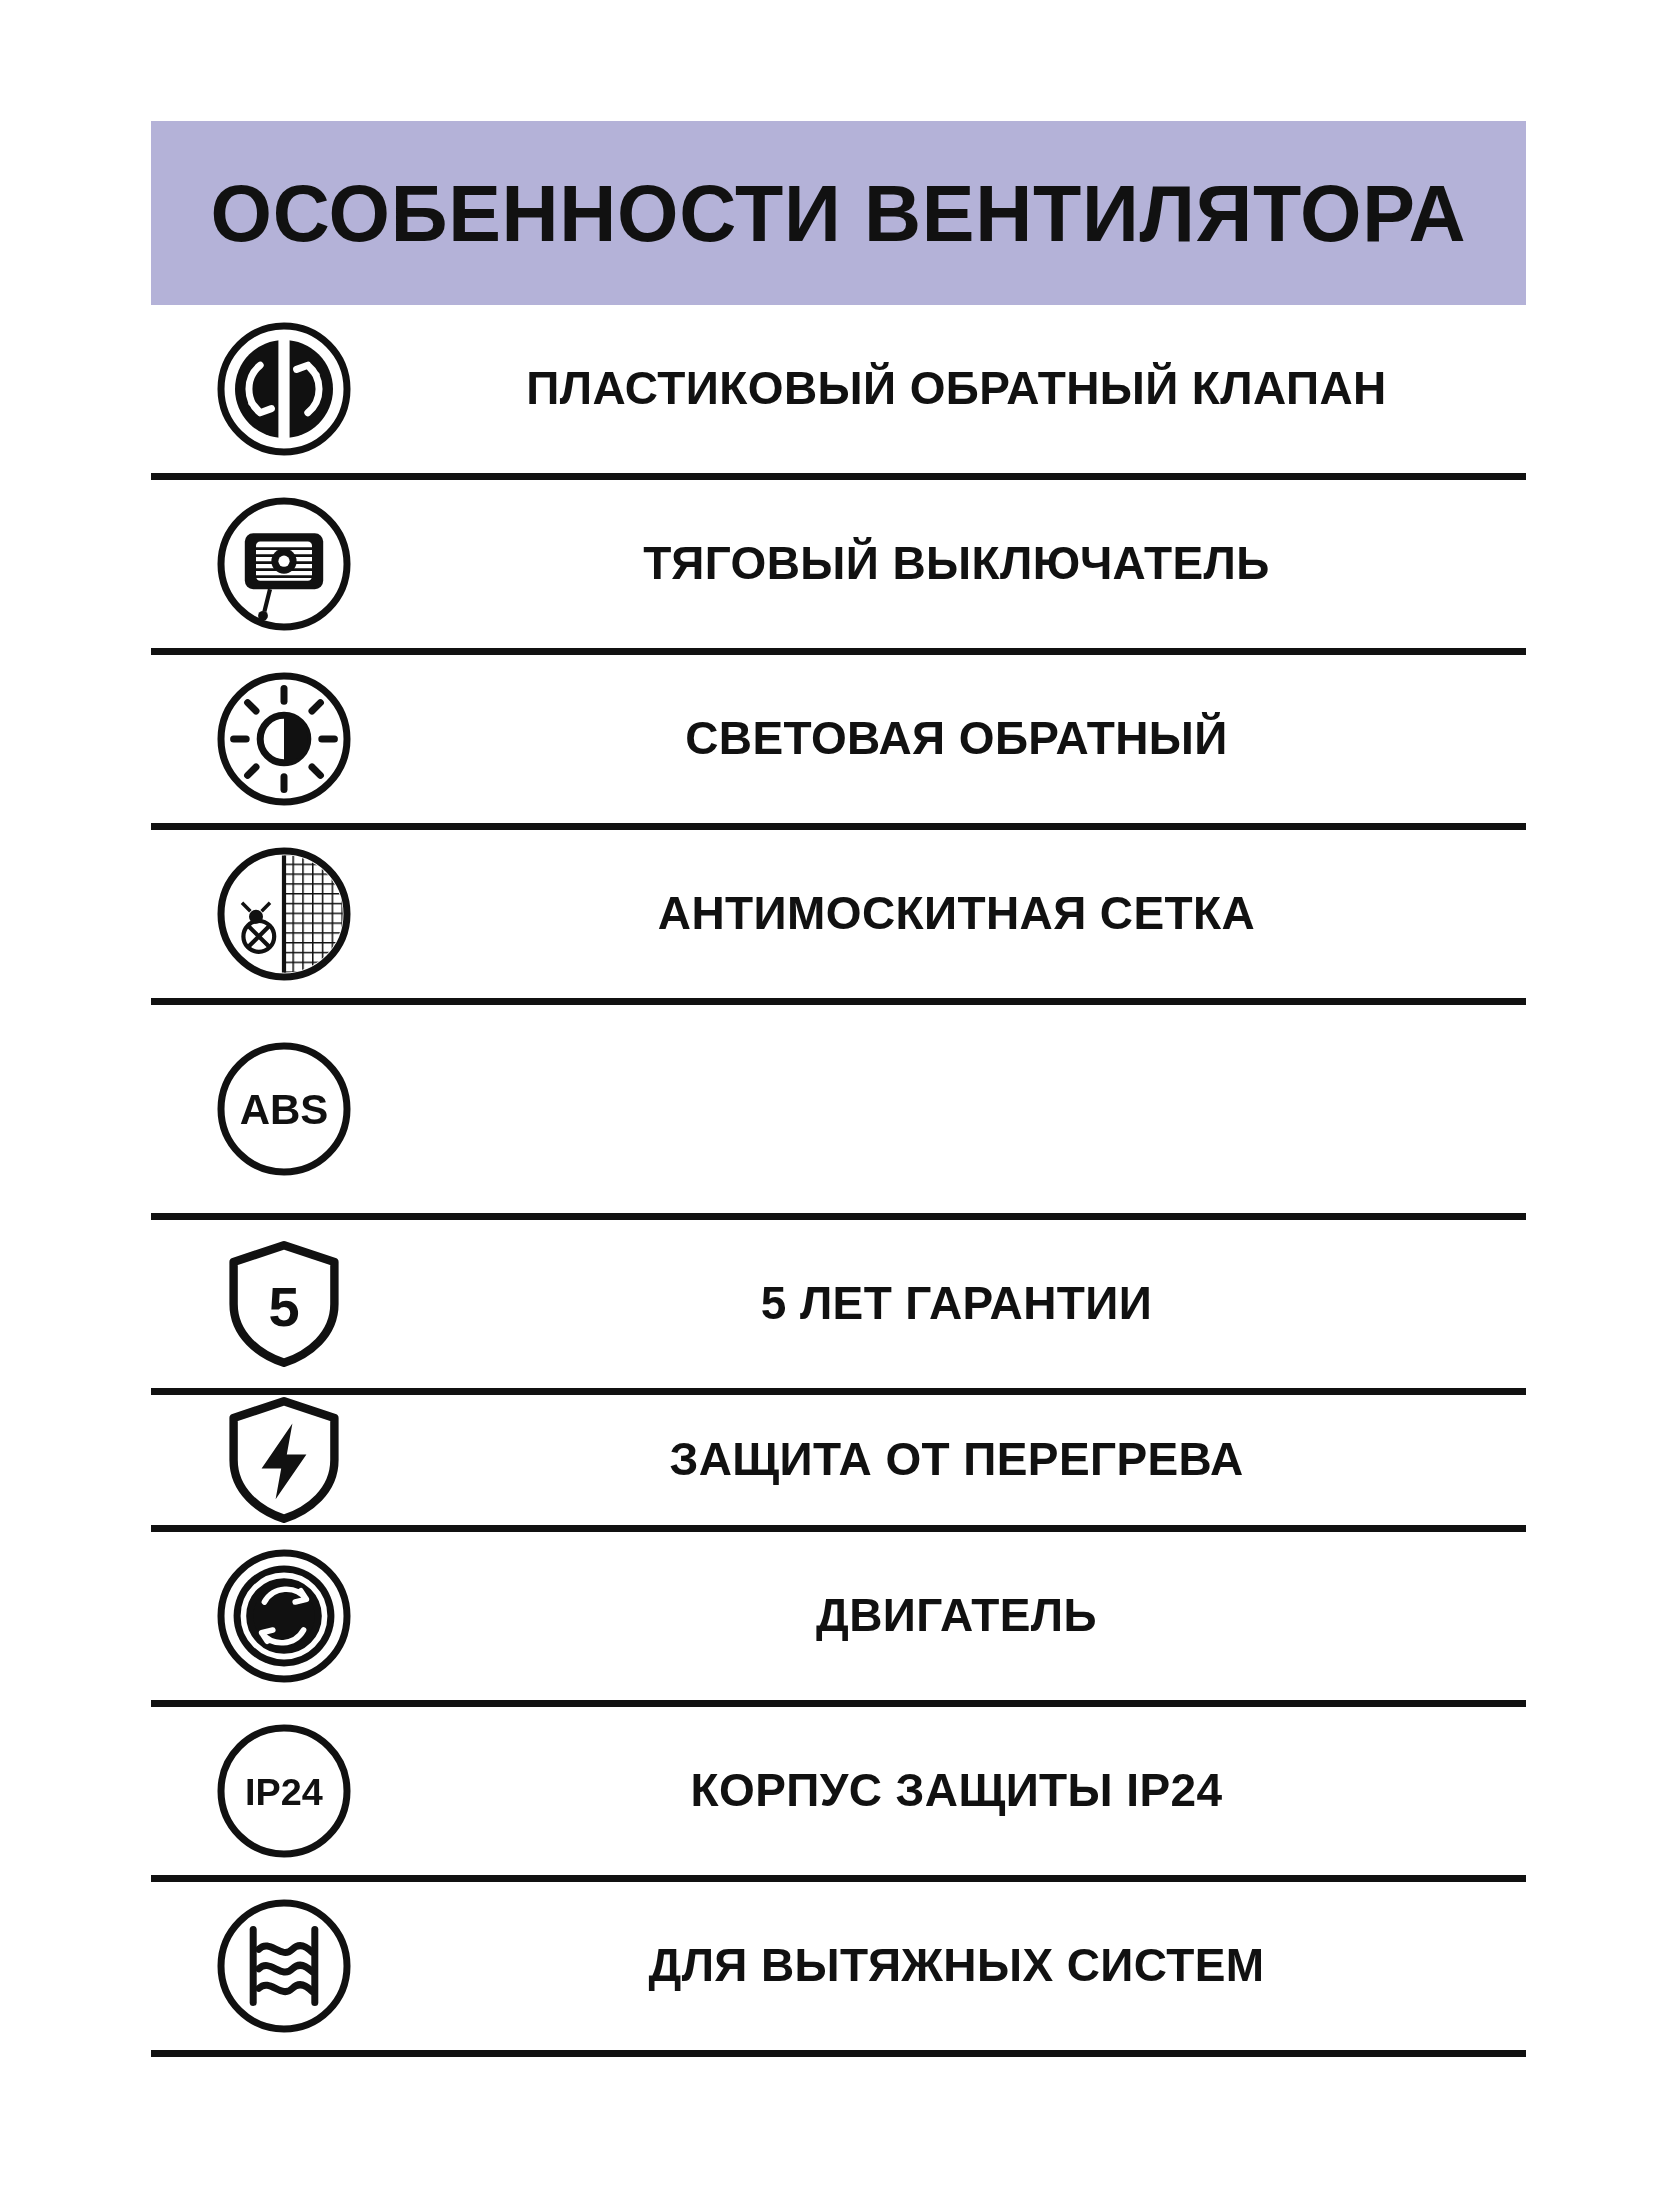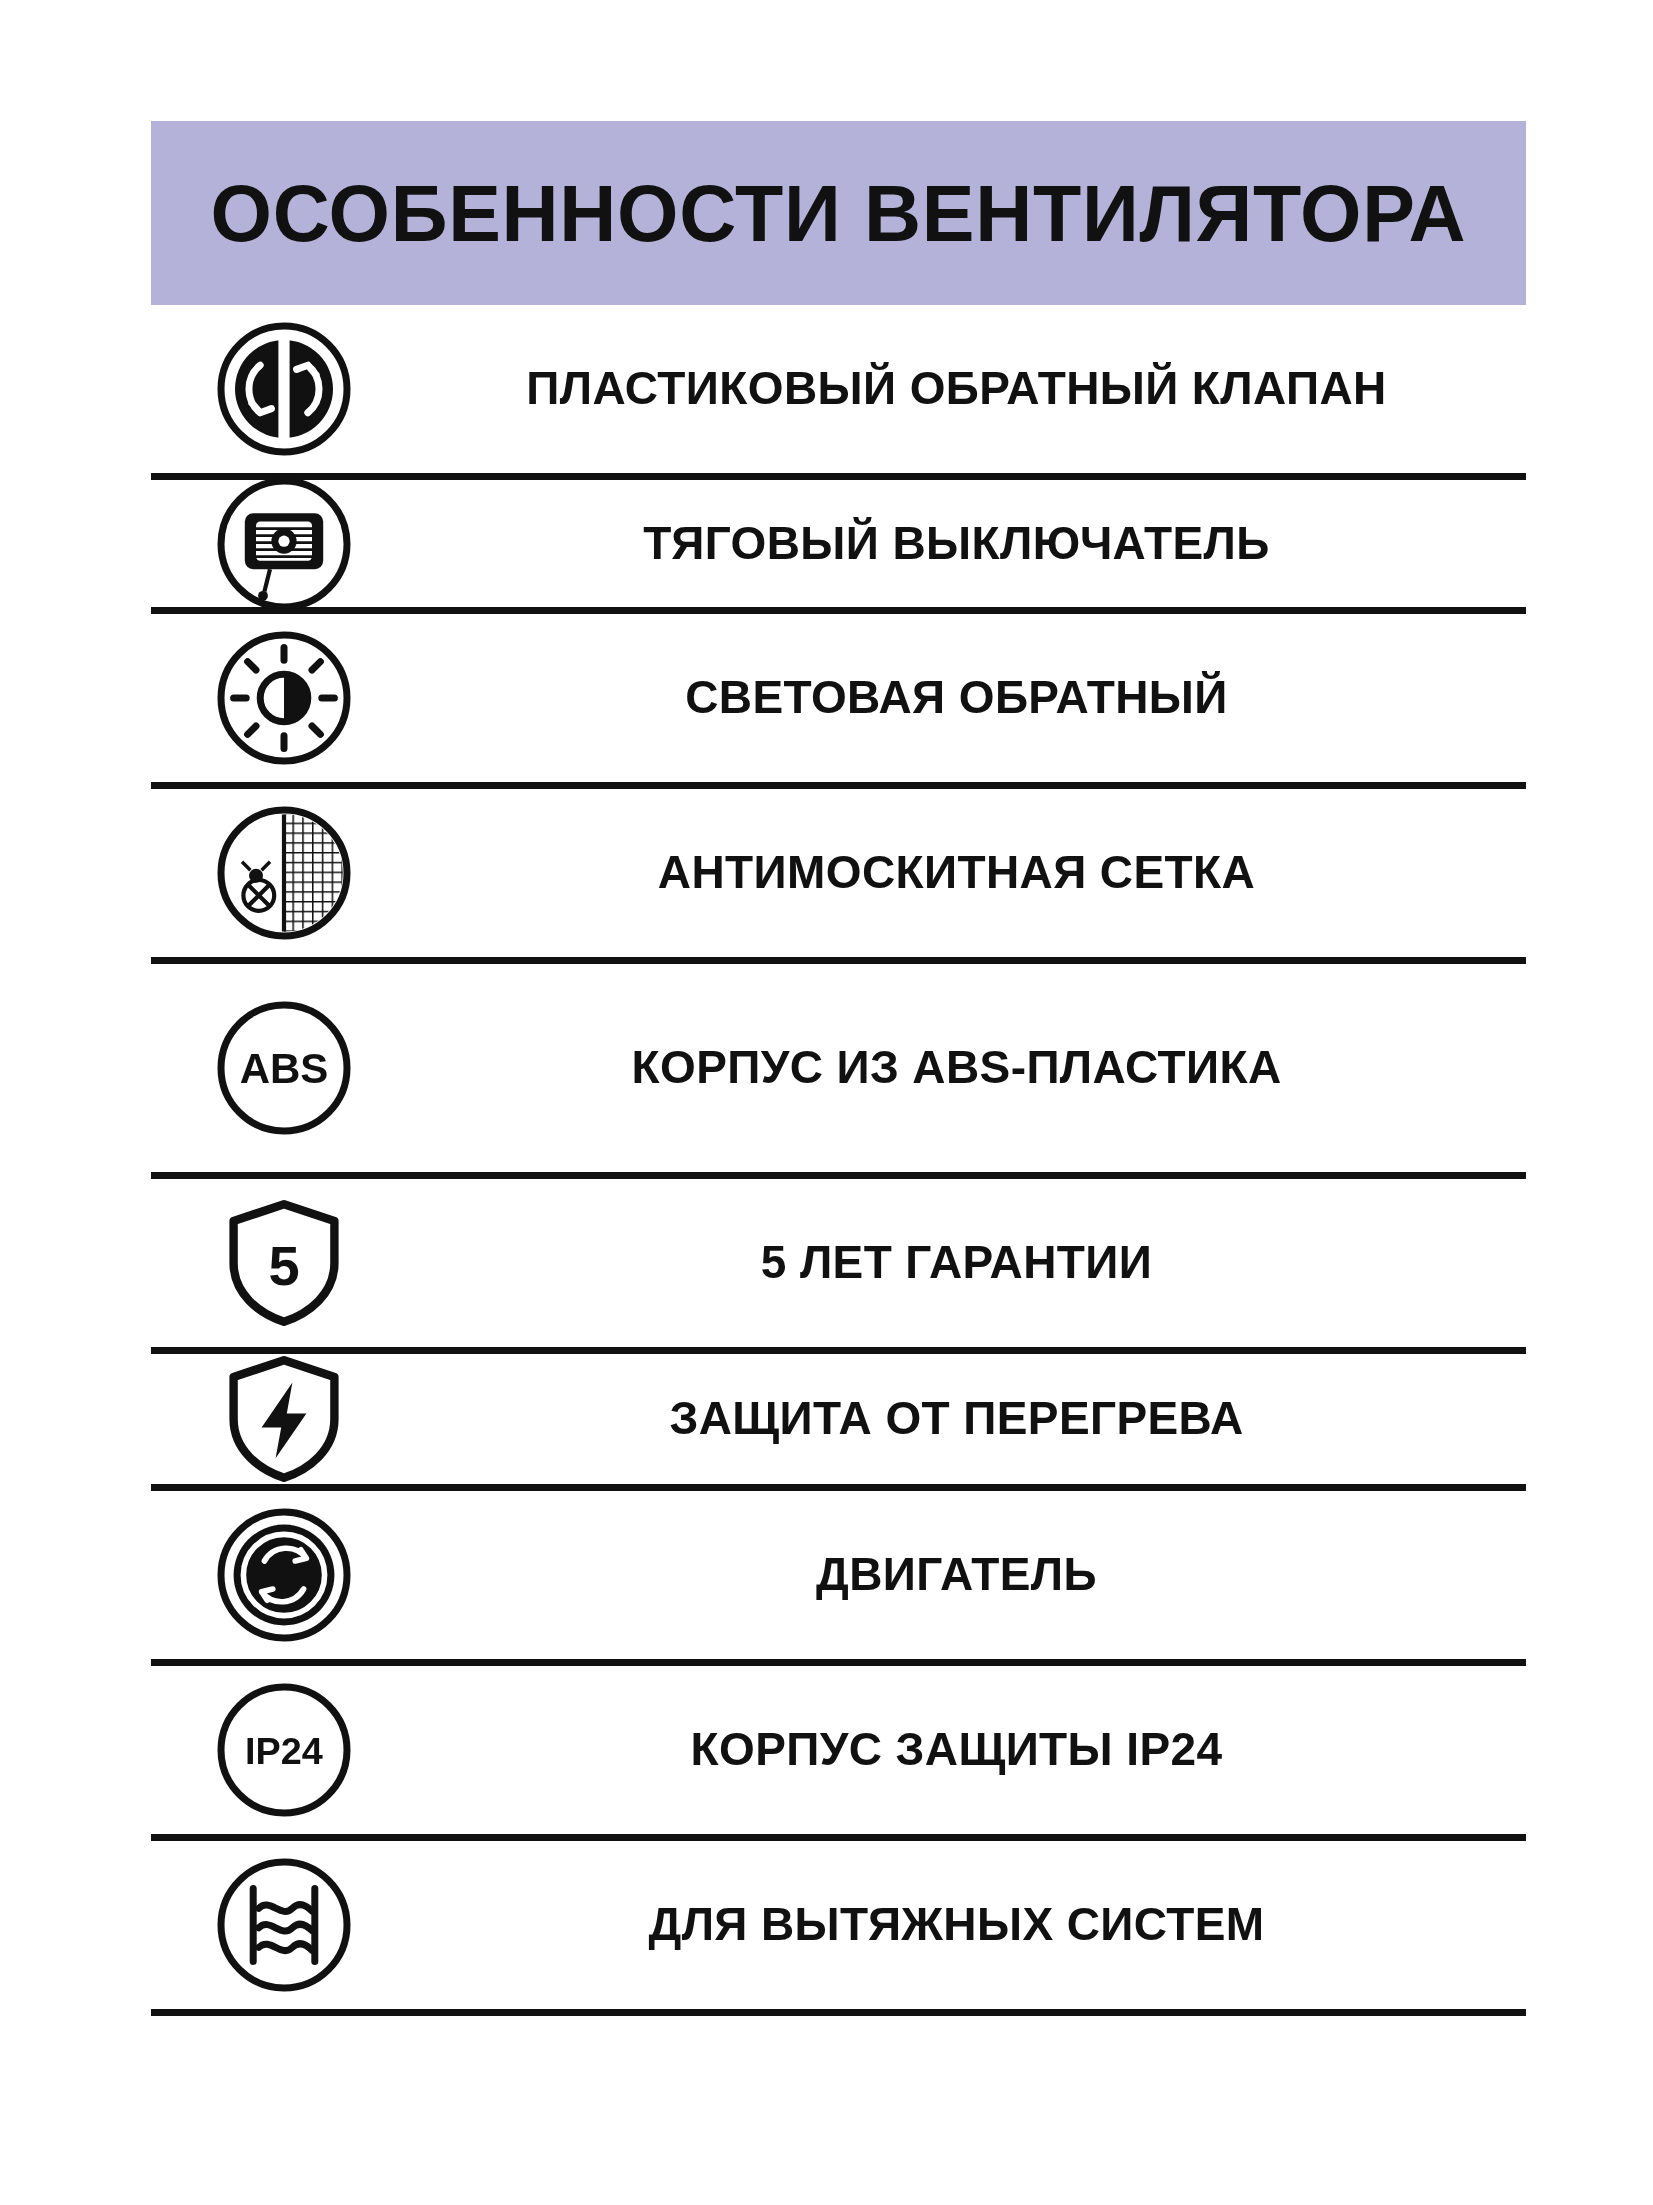--- a/index.html
+++ b/index.html
@@ -108,21 +108,21 @@
           </svg>
         </span>
       </div>
       <div class="label-cell">
         <div class="label">
           <span>ПЛАСТИКОВЫЙ ОБРАТНЫЙ КЛАПАН</span>
         </div>
       </div>
     </div>
 
-    <div class="row" style="height:134px">
+    <div class="row" style="height:175px">
       <div class="icon-cell">
         <span>
           <svg width="140" height="140" viewBox="0 0 100 100">
             <circle cx="50" cy="50" r="45" fill="none" stroke="#111" stroke-width="5"></circle>
             <rect x="22" y="28" width="56" height="40" rx="6" fill="#111"></rect>
             <rect x="30" y="34" width="40" height="28" rx="3" fill="#fff"></rect>
             <g stroke="#111" stroke-width="2">
               <line x1="30" y1="39" x2="70" y2="39"></line>
               <line x1="30" y1="44" x2="70" y2="44"></line>
               <line x1="30" y1="49" x2="70" y2="49"></line>
@@ -206,25 +206,20 @@
 
     <div class="row" style="height:215px">
       <div class="icon-cell">
         <span>
           <svg width="140" height="140" viewBox="0 0 100 100">
             <circle cx="50" cy="50" r="45" fill="none" stroke="#111" stroke-width="5"></circle>
             <text x="50" y="50" text-anchor="middle" dominant-baseline="central" font-family="Liberation Sans, sans-serif" font-size="30" font-weight="bold" fill="#111">ABS</text>
           </svg>
         </span>
       </div>
-      <div class="label-cell">
-        <div class="label">
-          <span>КОРПУС ИЗ ABS-ПЛАСТИКА</span>
-        </div>
-      </div>
     </div>
 
     <div class="row" style="height:175px">
       <div class="icon-cell">
         <span>
           <svg width="140" height="140" viewBox="0 0 100 100">
             <path d="M50 8 L86 20 V50 C86 72 68 86 50 92 C32 86 14 72 14 50 V20 Z" fill="none" stroke="#111" stroke-width="6" stroke-linejoin="round"></path>
             <text x="50" y="52" text-anchor="middle" dominant-baseline="central" font-family="Liberation Sans, sans-serif" font-size="40" font-weight="bold" fill="#111">5</text>
           </svg>
         </span>

